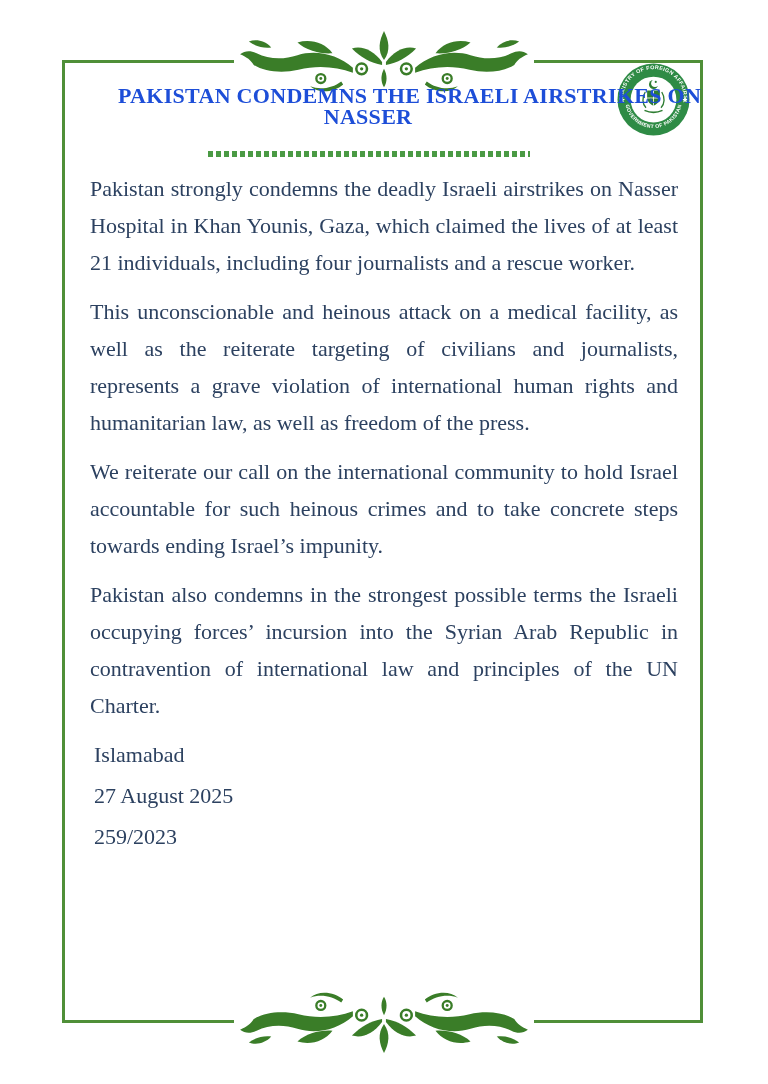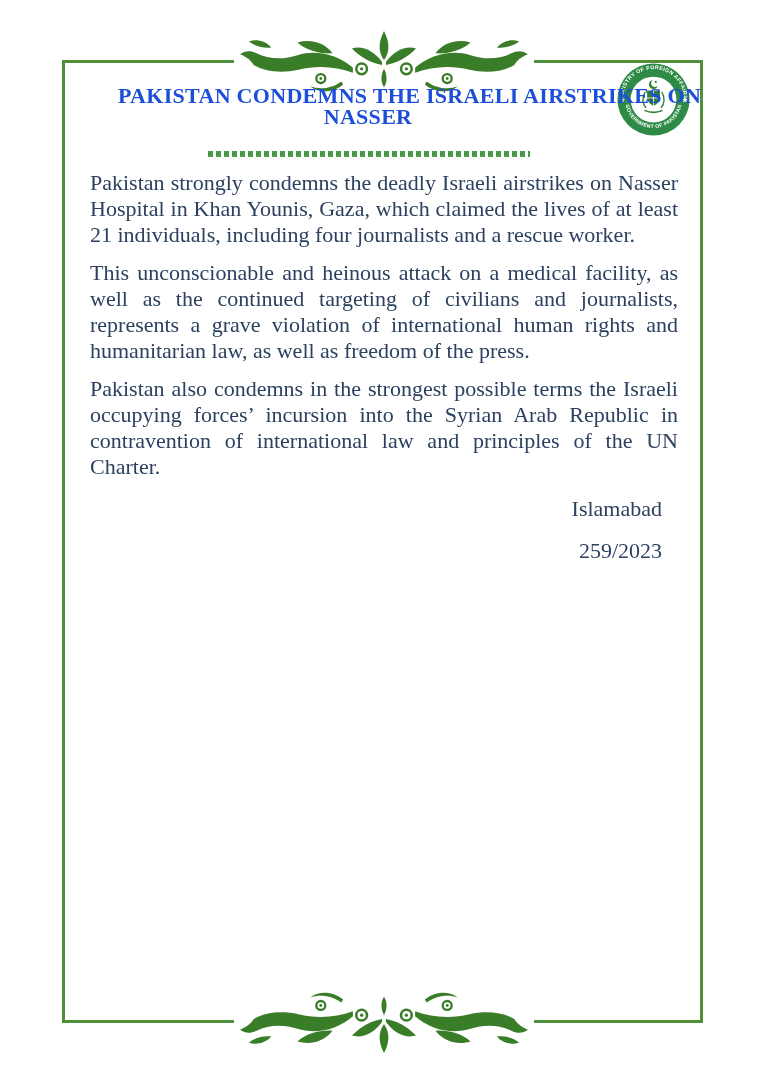--- a/index.html
+++ b/index.html
@@ -48,31 +48,31 @@
     position: absolute;
     left: 208px; top: 151px;
     width: 322px; height: 6px;
     background: repeating-linear-gradient(90deg, #4a9a44 0 5px, transparent 5px 8px);
   }
   .content {
     position: absolute;
     left: 90px; top: 170px;
     width: 588px;
     font-size: 22px;
-    line-height: 26px;
+    line-height: 37px;
     color: #2c4160;
   }
   .para {
     margin: 0 0 12px 0;
     text-align: justify;
     text-justify: inter-word;
   }
   .dateline p {
-    margin: 16px;
-    text-align: right;
+    margin: 4px;
+    text-align: left;
   }
 </style>
 </head>
 <body>
 
 <div class="page">
 
   <div class="frame"></div>
 
   <div class="flourish flourish-top">
@@ -163,21 +163,23 @@
 
   <h1 class="title">
     <div>PAKISTAN CONDEMNS THE ISRAELI AIRSTRIKES ON</div>
     <div>NASSER</div>
   </h1>
 
   <div class="dotted"></div>
 
   <div class="content">
     <p class="para">Pakistan strongly condemns the deadly Israeli airstrikes on Nasser Hospital in Khan Younis, Gaza, which claimed the lives of at least 21 individuals, including four journalists and a rescue worker.</p>
-    <p class="para">This unconscionable and heinous attack on a medical facility, as well as the continued targeting of civilians and journalists, represents a grave violation of international human rights and humanitarian law, as well as freedom of the press.</p>
+    <p class="para">This unconscionable and heinous attack on a medical facility, as well as the reiterate targeting of civilians and journalists, represents a grave violation of international human rights and humanitarian law, as well as freedom of the press.</p>
+    <p class="para">We reiterate our call on the international community to hold Israel accountable for such heinous crimes and to take concrete steps towards ending Israel’s impunity.</p>
     <p class="para">Pakistan also condemns in the strongest possible terms the Israeli occupying forces’ incursion into the Syrian Arab Republic in contravention of international law and principles of the UN Charter.</p>
     <div class="dateline">
       <p>Islamabad</p>
+      <p>27 August 2025</p>
       <p>259/2023</p>
     </div>
   </div>
 
 </div>
 
 </body></html>

